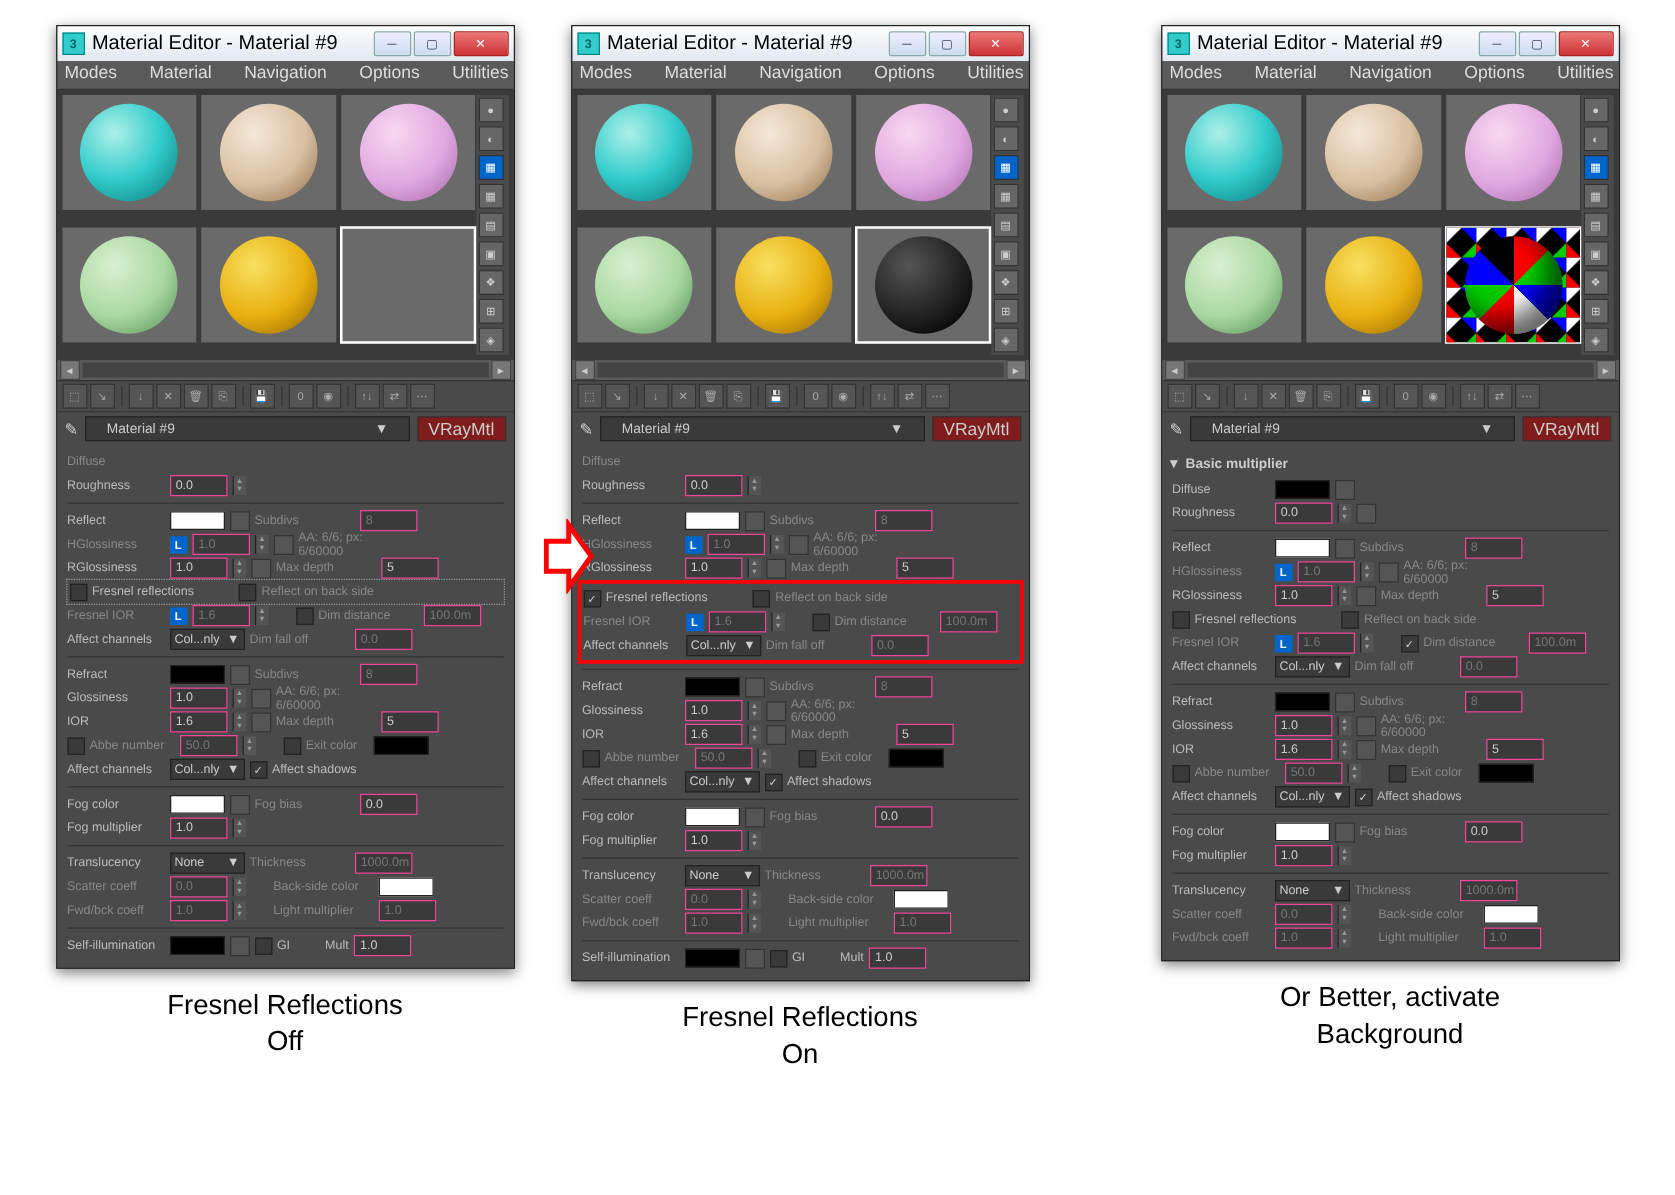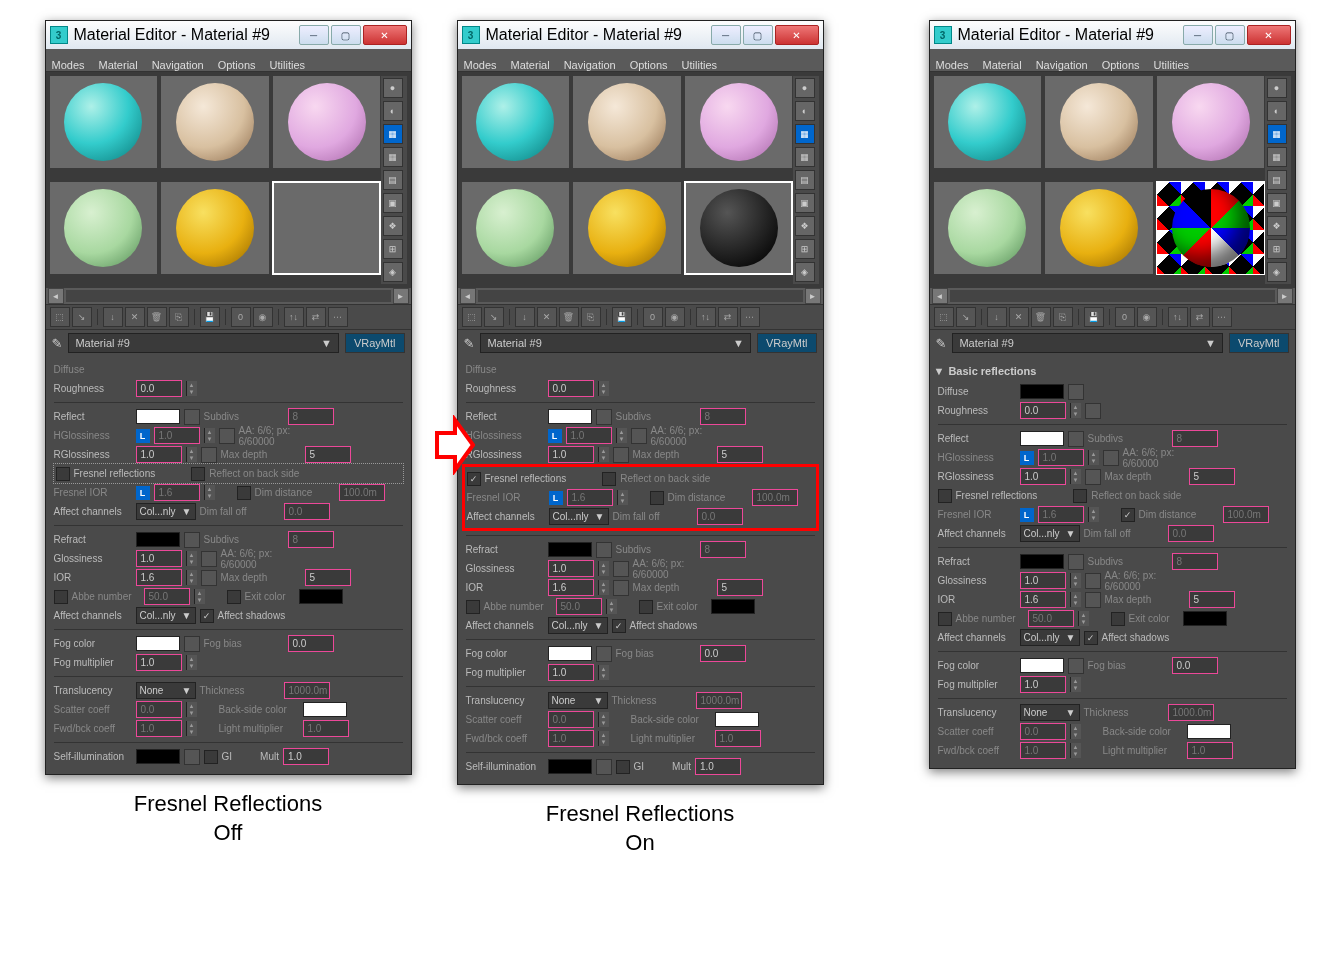--- a/index.html
+++ b/index.html
@@ -3,21 +3,21 @@
 <meta charset="utf-8">
 <style>
 body{margin:0;background:#fff;font-family:'Segoe UI',Tahoma,sans-serif;font-size:11px;color:#ccc;padding:20px;display:flex;gap:30px;align-items:flex-start;justify-content:center}
 .col{display:flex;flex-direction:column;align-items:center;gap:15px}
 .window{width:365px;background:#4a4a4a;border:1px solid #222;box-shadow:0 3px 10px rgba(0,0,0,.5)}
 .titlebar{height:28px;background:linear-gradient(#fdfdfd,#e0e8f0);display:flex;align-items:center;padding:0 4px;color:#000}
 .app-icon{width:16px;height:16px;background:#3cc;border:1px solid #088;font-size:10px;color:#066;font-weight:bold;display:flex;align-items:center;justify-content:center;margin-right:6px}
 .title-text{flex:1;font-size:16px}
 .wbtn{width:28px;height:18px;border:1px solid #8aa;background:linear-gradient(#eef,#cde);margin-left:2px;display:flex;align-items:center;justify-content:center;font-size:10px;color:#345;border-radius:2px}
 .wclose{width:42px;background:linear-gradient(#e77,#c33);color:#fff;border-color:#a22}
-.menubar{height:22px;background:#5a5a5a;border-bottom:1px solid #333;display:flex;align-items:flex-end;padding:0 6px;gap:14px;color:#ddd;font-size:11px}
+.menubar{height:22px;background:#5a5a5a;border-bottom:1px solid #333;display:flex;align-items:flex-start;padding:0 6px;gap:26px;color:#ddd;font-size:14px}
 .slots-area{display:flex;background:#3a3a3a;padding:4px}
 .slots{display:grid;grid-template-columns:repeat(3,1fr);gap:4px;flex:1}
 .slot{height:92px;background:#6a6a6a;display:flex;align-items:center;justify-content:center;position:relative;overflow:hidden}
 .slot.sel{outline:2px solid #fff;outline-offset:-1px}
 .sphere{width:78px;height:78px;border-radius:50%}
 .sp-cyan{background:radial-gradient(circle at 35% 30%,#aef0e8,#3cc 50%,#188 90%)}
 .sp-tan{background:radial-gradient(circle at 35% 30%,#f5e8d8,#d8c0a0 55%,#9a7a5a 92%)}
 .sp-pink{background:radial-gradient(circle at 35% 30%,#f8d8f0,#e0a8e0 55%,#b070b0 92%)}
 .sp-mint{background:radial-gradient(circle at 35% 30%,#d8f0d0,#a8d8a0 55%,#609860 92%)}
 .sp-gold{background:radial-gradient(circle at 35% 30%,#f8e060,#e8b010 55%,#a07000 92%)}
@@ -33,22 +33,22 @@
 .sicon{width:18px;height:18px;background:#666;border:1px solid #333;font-size:9px;display:flex;align-items:center;justify-content:center;color:#ccc}
 .sicon.blue{background:#0066cc;color:#fff}
 .hscroll{height:16px;background:#5a5a5a;display:flex;align-items:center;padding:0 2px}
 .sbtn{width:14px;height:14px;background:#777;border:1px solid #444;font-size:8px;display:flex;align-items:center;justify-content:center}
 .strack{flex:1;height:12px;background:#444;margin:0 2px}
 .toolbar{height:24px;background:#4a4a4a;border-top:1px solid #333;border-bottom:1px solid #333;display:flex;align-items:center;padding:0 4px;gap:2px}
 .tbtn{width:18px;height:18px;border:1px solid #333;background:#555;font-size:9px;display:flex;align-items:center;justify-content:center;color:#aaa}
 .tsep{width:1px;height:16px;background:#333;margin:0 3px}
 .namerow{height:26px;display:flex;align-items:center;padding:0 6px;gap:6px;background:#4a4a4a}
 .eyedrop{font-size:13px;color:#ccc}
-.namefield{flex:1;height:18px;background:#3a3a3a;border:1px solid #222;color:#ccc;padding:0 6px;display:flex;align-items:center;justify-content:space-between}
-.typebtn{height:18px;padding:0 8px;background:#0c4a6e;border:1px solid #333;color:#ccc;font-size:11px;display:flex;align-items:center}
+.namefield{flex:1;height:18px;background:#3a3a3a;border:1px solid #222;color:#ccc;padding:0 16px;display:flex;align-items:center;justify-content:space-between}
+.typebtn{height:18px;padding:0 8px;background:#7f1d1d;border:1px solid #333;color:#ccc;font-size:14px;display:flex;align-items:center}
 .params{padding:4px 8px 8px;background:#4a4a4a}
 .rollhead{height:18px;background:#4a4a4a;color:#ccc;font-size:11px;display:flex;align-items:center;gap:4px;margin:2px -4px}
 .row{display:flex;align-items:center;height:19px;gap:4px;font-size:10px;color:#bbb}
 .row .lbl{width:78px}
 .row .lbl2{width:80px;color:#888}
 .swatch{width:42px;height:13px;border:1px solid #222}
 .sw-black{background:#000}.sw-white{background:#fff}
 .spinner{width:36px;height:15px;background:#3a3a3a;border:1px solid #ec4899;color:#ccc;padding:0 4px;display:flex;align-items:center;font-size:10px;position:relative}
 .spinner.dim{color:#777}
 .spinbtn{width:10px;height:15px;background:#555;border-left:1px solid #222;display:flex;flex-direction:column}
@@ -763,21 +763,21 @@
     <span class="eyedrop">✎</span>
     <div class="namefield">
               <span>Material #9</span>
               <span>▼</span>
             </div>
     <div class="typebtn">VRayMtl</div>
   </div>
   <div class="params">
     <div class="rollhead">
               <span>▼</span>
-              <b>Basic reflections</b>
+              <b>Basic multiplier</b>
             </div>
     <div class="row">
               <span class="lbl">Diffuse</span>
               <div class="swatch sw-black"></div>
               <div class="mapbtn"></div>
             </div>
     <div class="row">
               <span class="lbl">Roughness</span>
               <div class="spinner">
                 <span>0.0</span>
@@ -977,20 +977,22 @@
                 <div>▼</div>
               </div>
               <span style="width:14px"></span>
               <span class="lbl2 dim">Light multiplier</span>
               <div class="spinner dim">
                 <span>1.0</span>
               </div>
             </div>
   </div>
 </div>
+<div class="caption" style="white-space:pre-line">Or Better, activate
+Background</div>
 </div>
 
 </div>
 
 <svg class="arrow" viewBox="0 0 40 60">
   <path d="M2 18 L20 18 L20 5 L38 30 L20 55 L20 42 L2 42 Z" fill="#fff" stroke="red" stroke-width="4"></path>
 </svg>
 
 </div>
 

